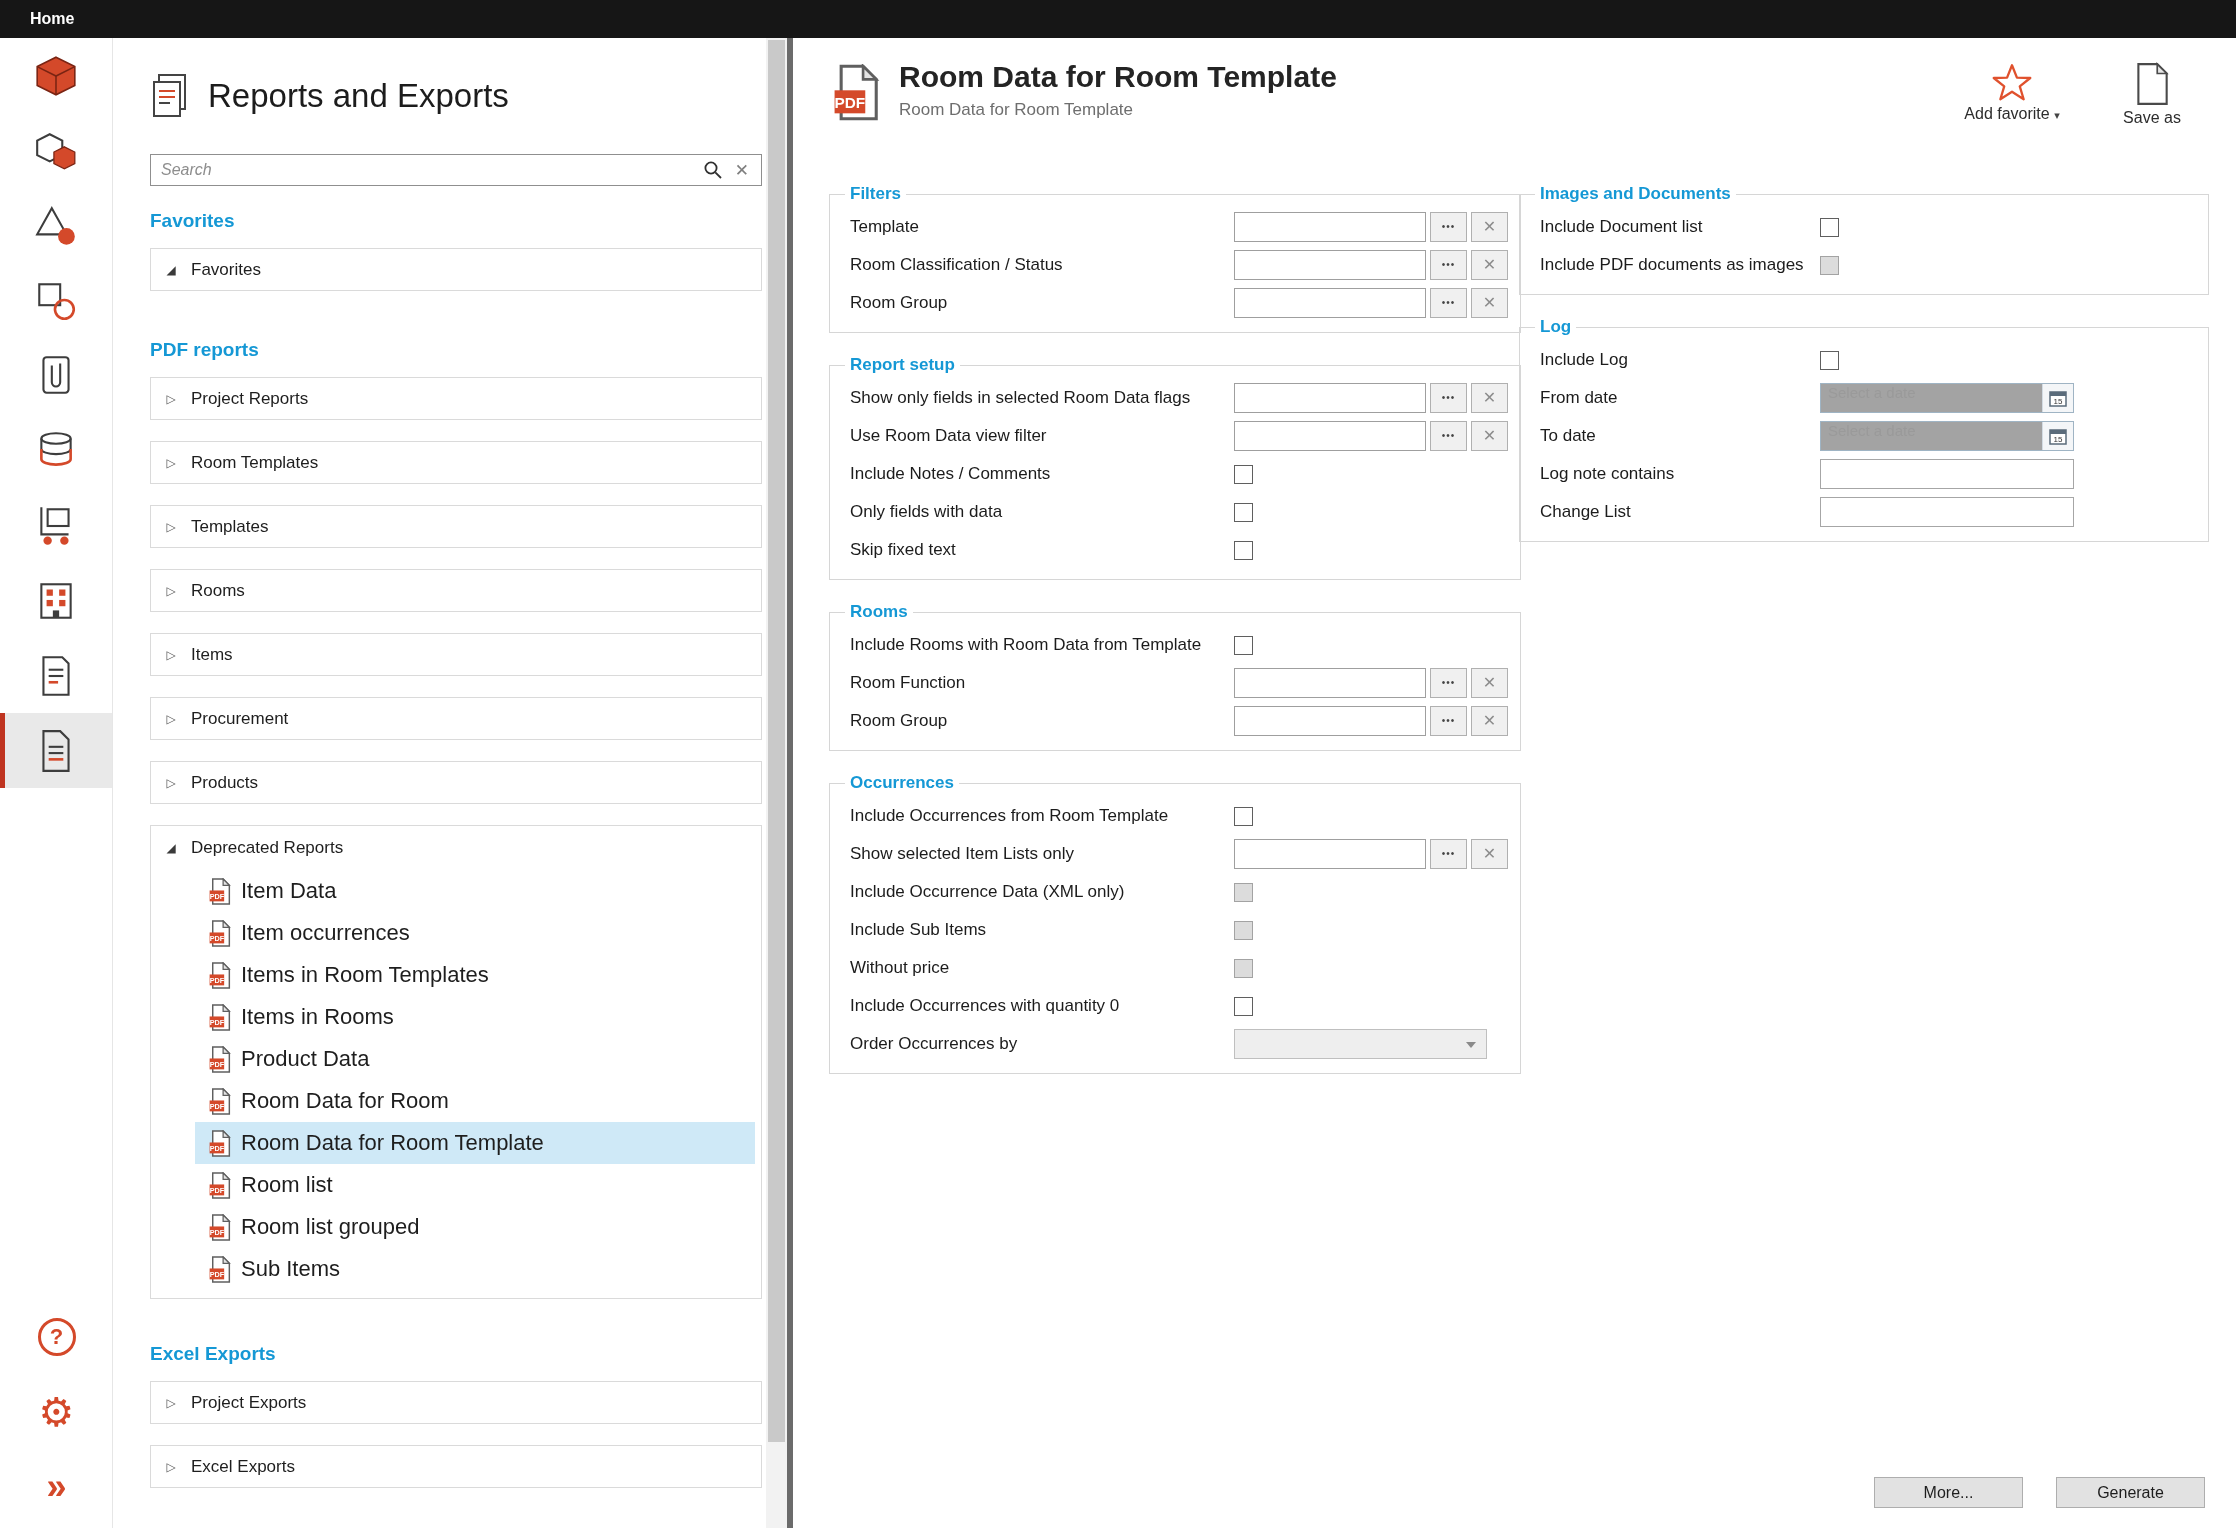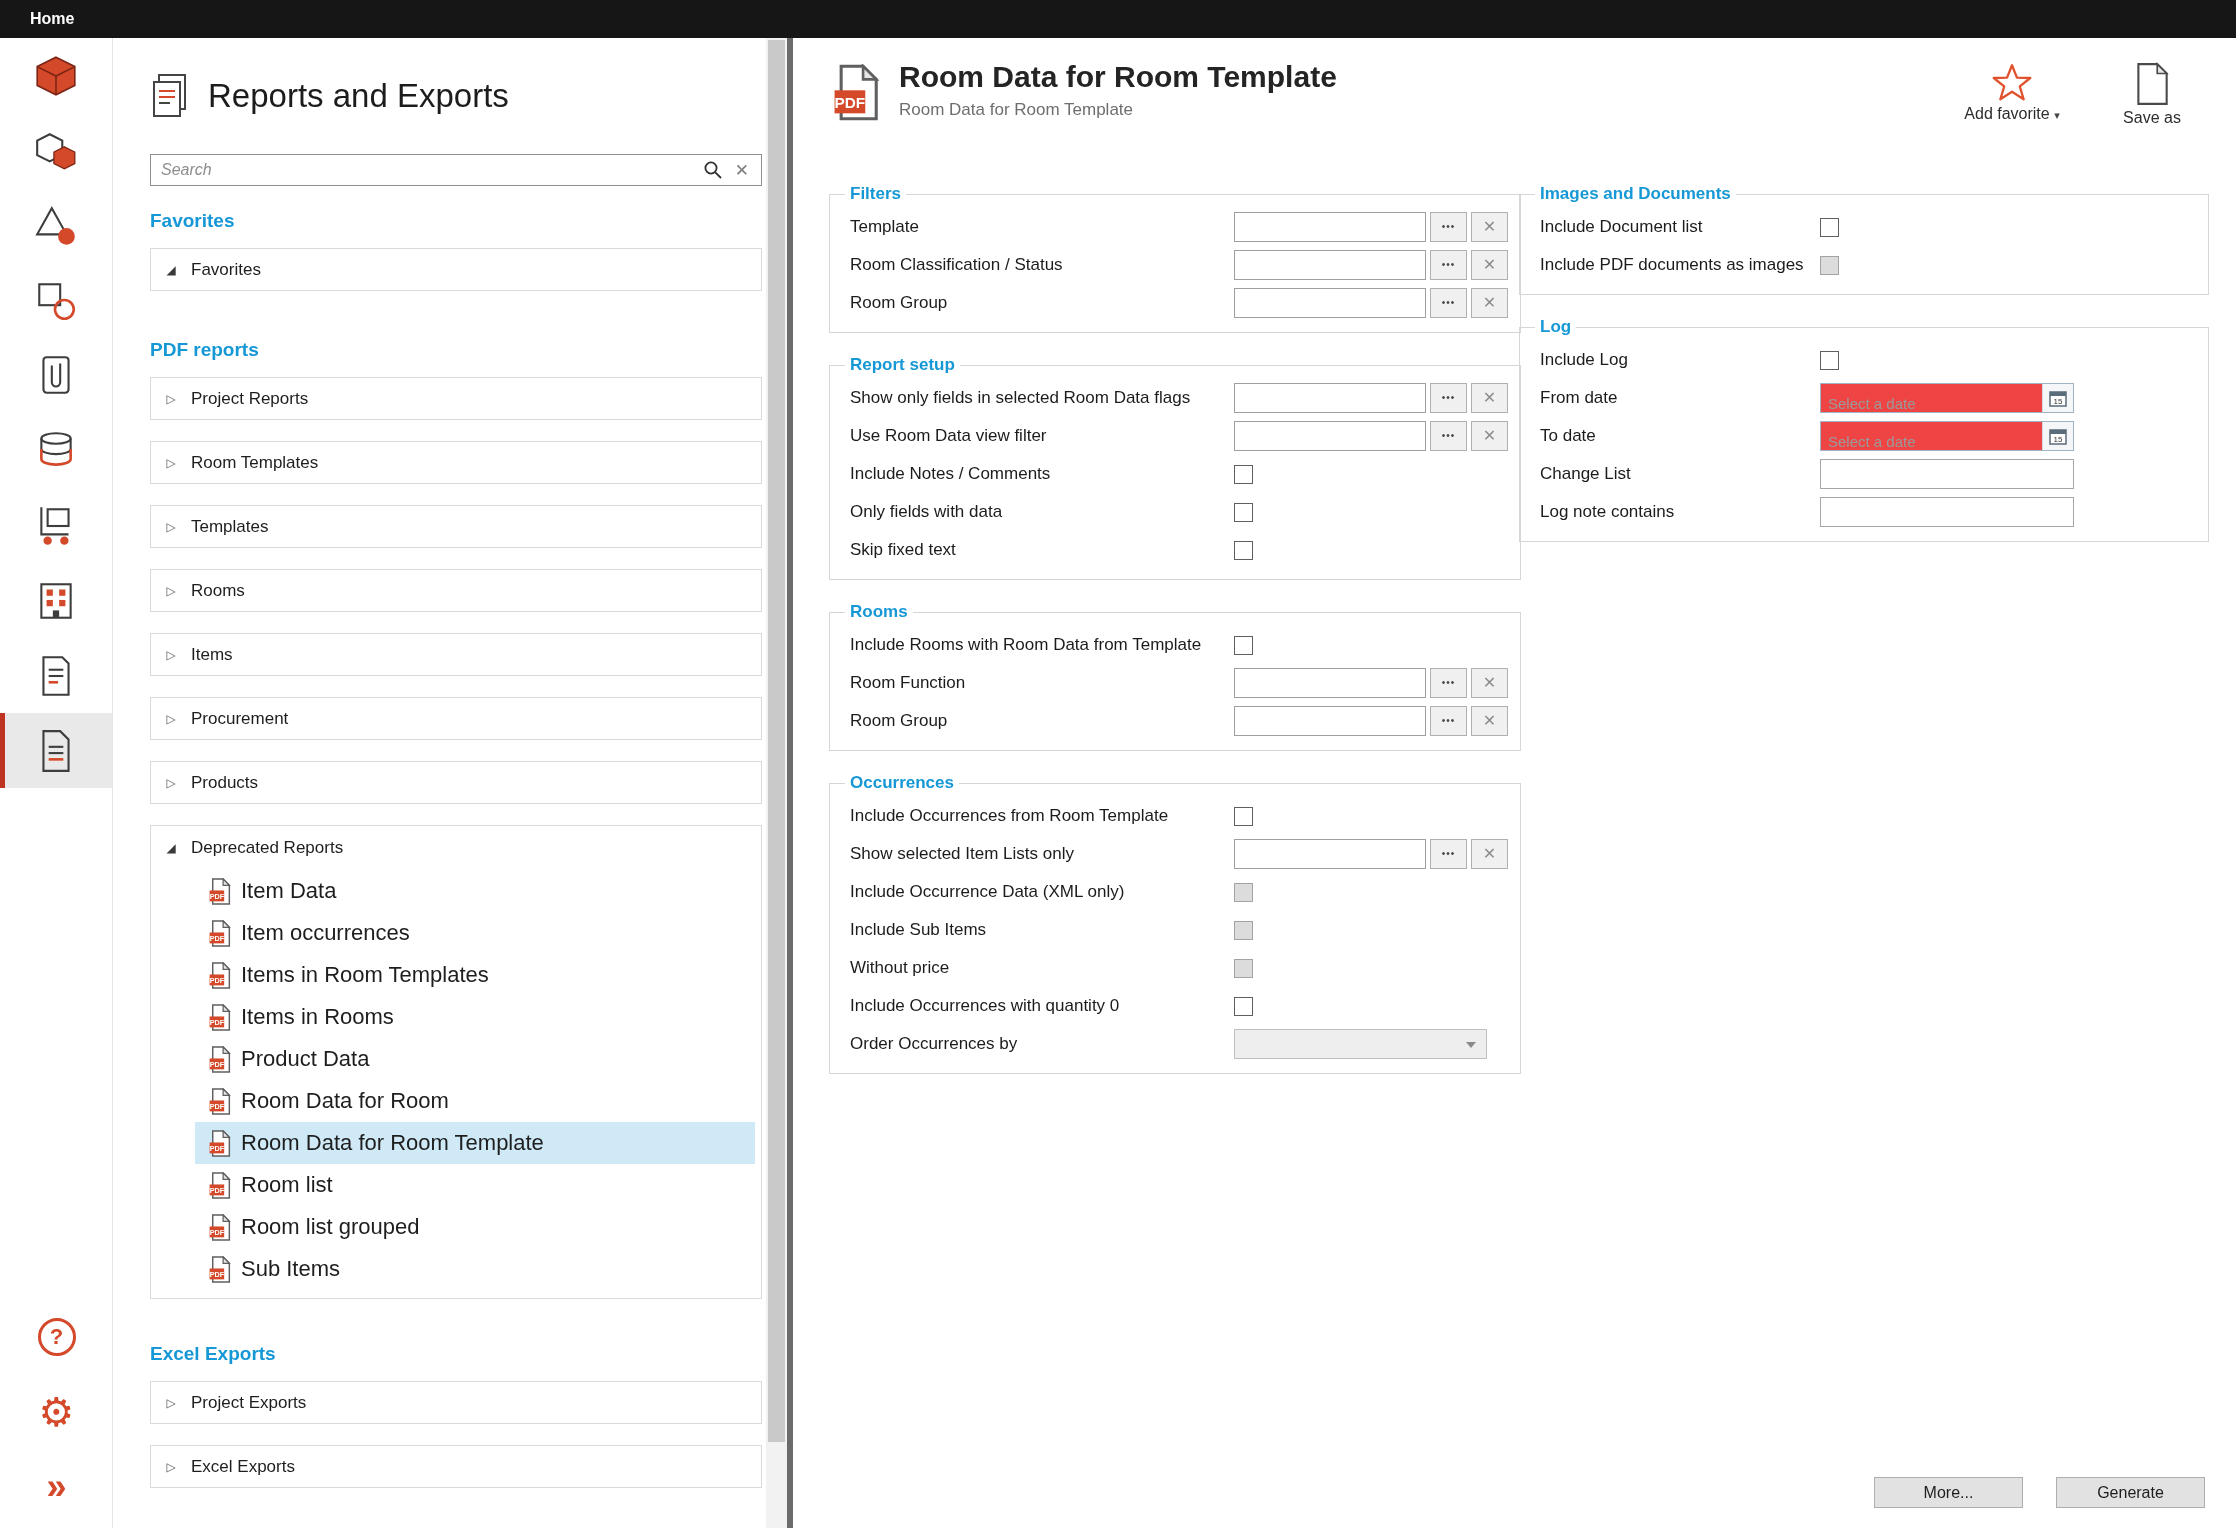--- a/index.html
+++ b/index.html
@@ -75,21 +75,21 @@
   .sq { width:37px; height:30px; box-sizing:border-box; border:1px solid #b0b0b0; background:#f0f0f0; display:flex; align-items:center; justify-content:center; padding:0; cursor:pointer; }
   .dots { font-size:10px; letter-spacing:1px; color:#444; line-height:1; }
   .xg { font-family:"DejaVu Sans", sans-serif; font-size:16px; color:#8c8c8c; line-height:1; }
 
   .cb { width:19px; height:19px; box-sizing:border-box; border:1px solid #5f5f5f; background:#fff; cursor:pointer; }
   .cb.disabled { background:#dcdcdc; border-color:#a3a3a3; cursor:default; }
 
   .dd { width:253px; height:30px; box-sizing:border-box; border:1px solid #bfbfbf; background:#eee; position:relative; }
   .dd-arrow { position:absolute; right:10px; top:12px; width:0; height:0; border-left:5px solid transparent; border-right:5px solid transparent; border-top:6px solid #8a8a8a; }
 
-  .datebox { width:254px; height:30px; box-sizing:border-box; border:1px solid #9fb4c4; display:flex; align-items:flex-end; background:#ef4444; }
+  .datebox { width:254px; height:30px; box-sizing:border-box; border:1px solid #9fb4c4; display:flex; align-items:flex-start; background:#a3a3a3; }
   .date-input { flex:1; min-width:0; border:none; outline:none; background:transparent; font-family:inherit; font-size:15px; color:#333; padding:0 7px; }
   .date-input::placeholder { color:#9a9a9a; }
   .calbtn { width:30px; height:28px; flex:none; display:flex; align-items:center; justify-content:center; border-left:1px solid #d3dbe2; background:#f4f6f8; cursor:pointer; }
   input.wide { width:254px; height:30px; box-sizing:border-box; border:1px solid #a6a6a6; padding:0 7px; font-family:inherit; font-size:15px; background:#fff; }
 
   .footer { position:absolute; right:31px; bottom:20px; display:flex; gap:16px; }
   .btn { width:149px; height:31px; background:#e2e2e2; border:1px solid #aeaeae; font-family:inherit; font-size:16px; color:#1e1e1e; cursor:pointer;margin-left:17px; }
 </style>
 </head>
 <body>
@@ -560,25 +560,25 @@
             <span class="calbtn">
                 <svg viewBox="0 0 18 19" width="18" height="19">
                   <rect x="1" y="3" width="16" height="14" fill="#fff" stroke="#5a6b7a" stroke-width="1.5"></rect>
                   <rect x="1" y="3" width="16" height="4" fill="#5a6b7a"></rect>
                   <text x="9" y="14.5" font-size="8" text-anchor="middle" fill="#333" font-family="Liberation Sans, sans-serif">15</text>
                 </svg>
               </span>
           </span>
           </div>
         <div class="row">
+            <span class="lbl">Log note contains</span>
+            <input class="wide" style="">
+          </div>
+        <div class="row">
             <span class="lbl">Change List</span>
-            <input class="wide" style="">
-          </div>
-        <div class="row">
-            <span class="lbl">Log note contains</span>
             <input class="wide" style="">
           </div>
       </fieldset>
     </div>
 
     <div class="footer">
       <button class="btn">More...</button>
       <button class="btn">Generate</button>
     </div>
   </main>

